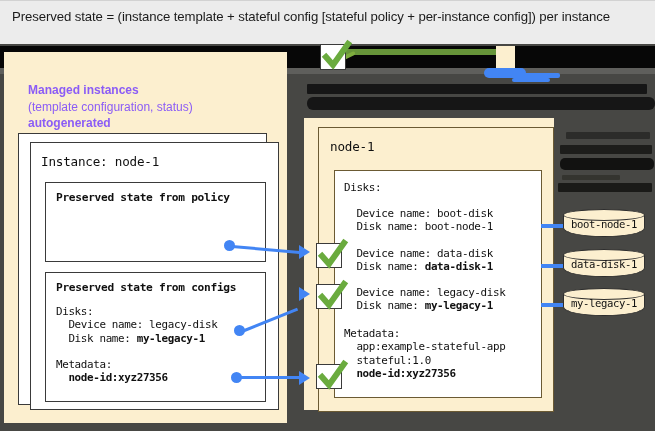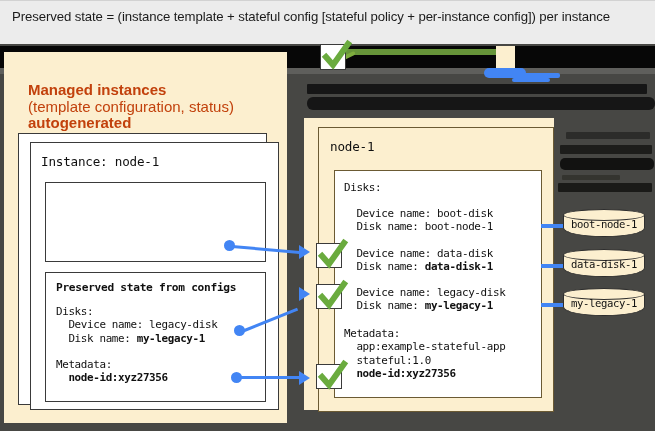--- a/index.html
+++ b/index.html
@@ -41,21 +41,21 @@
   .blue-scribble{position:absolute;background:#4285F4;border-radius:6px;}
   .blue-scribble.thin{border-radius:2px;}
 
   
   .left-panel{
     position:absolute;left:4px;top:52px;width:283px;height:371px;
     background:#FCEFCF;
   }
   .panel-title{
     position:absolute;left:24px;top:30px;width:250px;
-    font-size:15px;line-height:16.5px;color:#c2410c;
+    font-size:12px;line-height:16.5px;color:#8b5cf6;
   }
   .panel-title b{font-weight:bold;}
 
   
   .card-back{
     position:absolute;background:#ffffff;border:1.3px solid #3a3a3a;
   }
   .card-front{
     position:absolute;background:#ffffff;border:1.3px solid #3a3a3a;
   }
@@ -164,20 +164,21 @@
       <b>autogenerated</b>
     </div>
   </div>
 
   <div class="card-back" style="left:18px;top:133px;width:247px;height:270px;"></div>
   <div class="card-front" style="left:30px;top:142px;width:247px;height:266px;"></div>
 
   <div class="instance-title mono" style="left:41px;top:154px;">Instance: node-1</div>
 
   <div class="inner-box" style="left:45px;top:182px;width:219px;height:78px;"></div>
+  <div class="inner-head mono" style="left:56px;top:191px;">Preserved state from policy</div>
 
   <div class="inner-box" style="left:45px;top:272px;width:219px;height:128px;"></div>
   <div class="inner-head mono" style="left:56px;top:281px;">Preserved state from configs</div>
   <div class="code-lines mono" style="left:56px;top:305px;"><span>Disks:</span>
 <span>  Device name: legacy-disk</span>
 <span>  Disk name: </span><b>my-legacy-1</b></div>
   <div class="code-lines mono" style="left:56px;top:358px;"><span>Metadata:</span>
 <b>  node-id:xyz27356</b></div>
 
   <div class="right-card-back" style="left:304px;top:118px;width:250px;height:292px;"></div>

